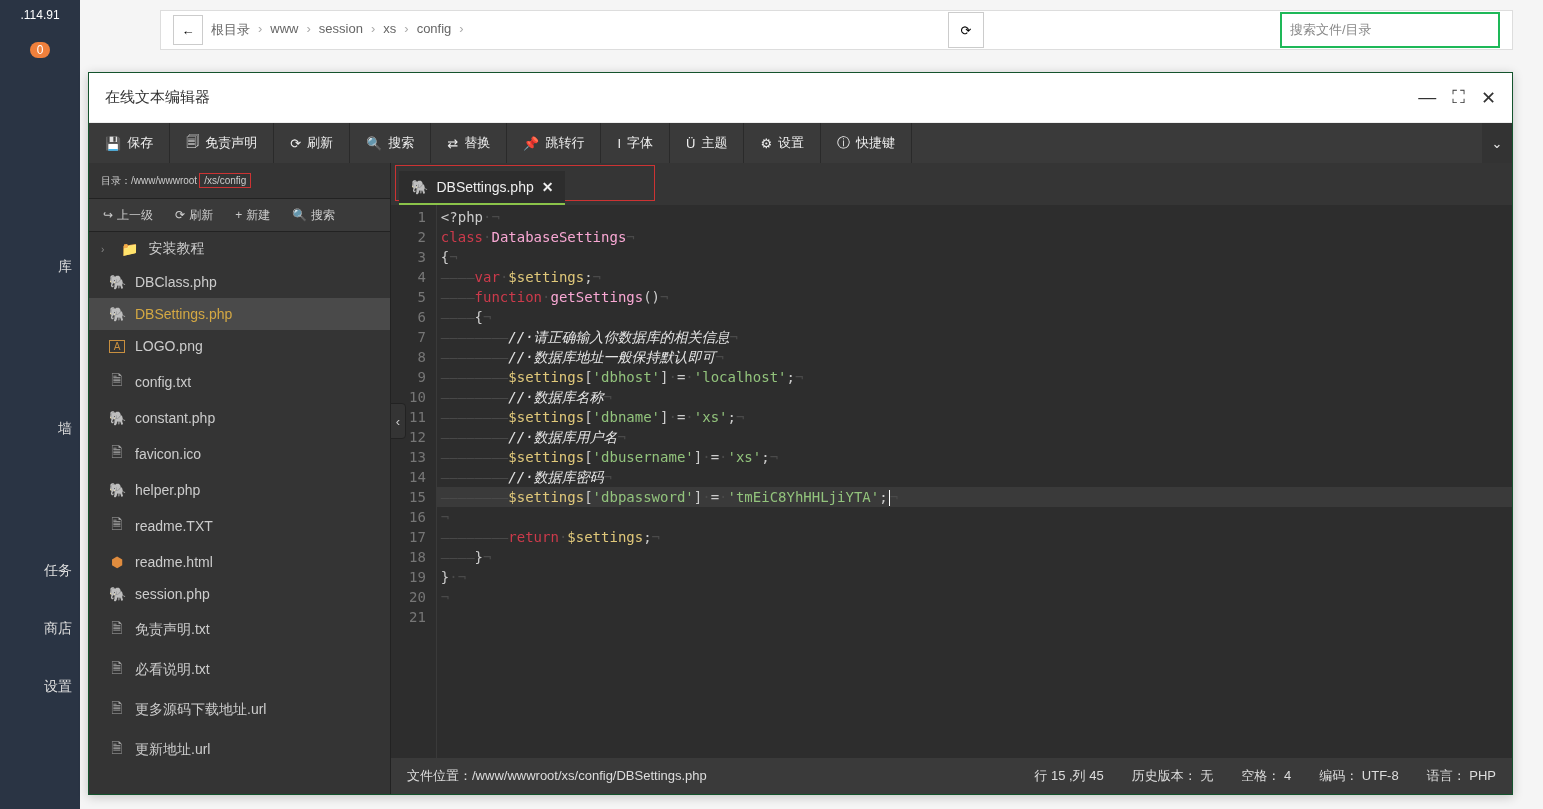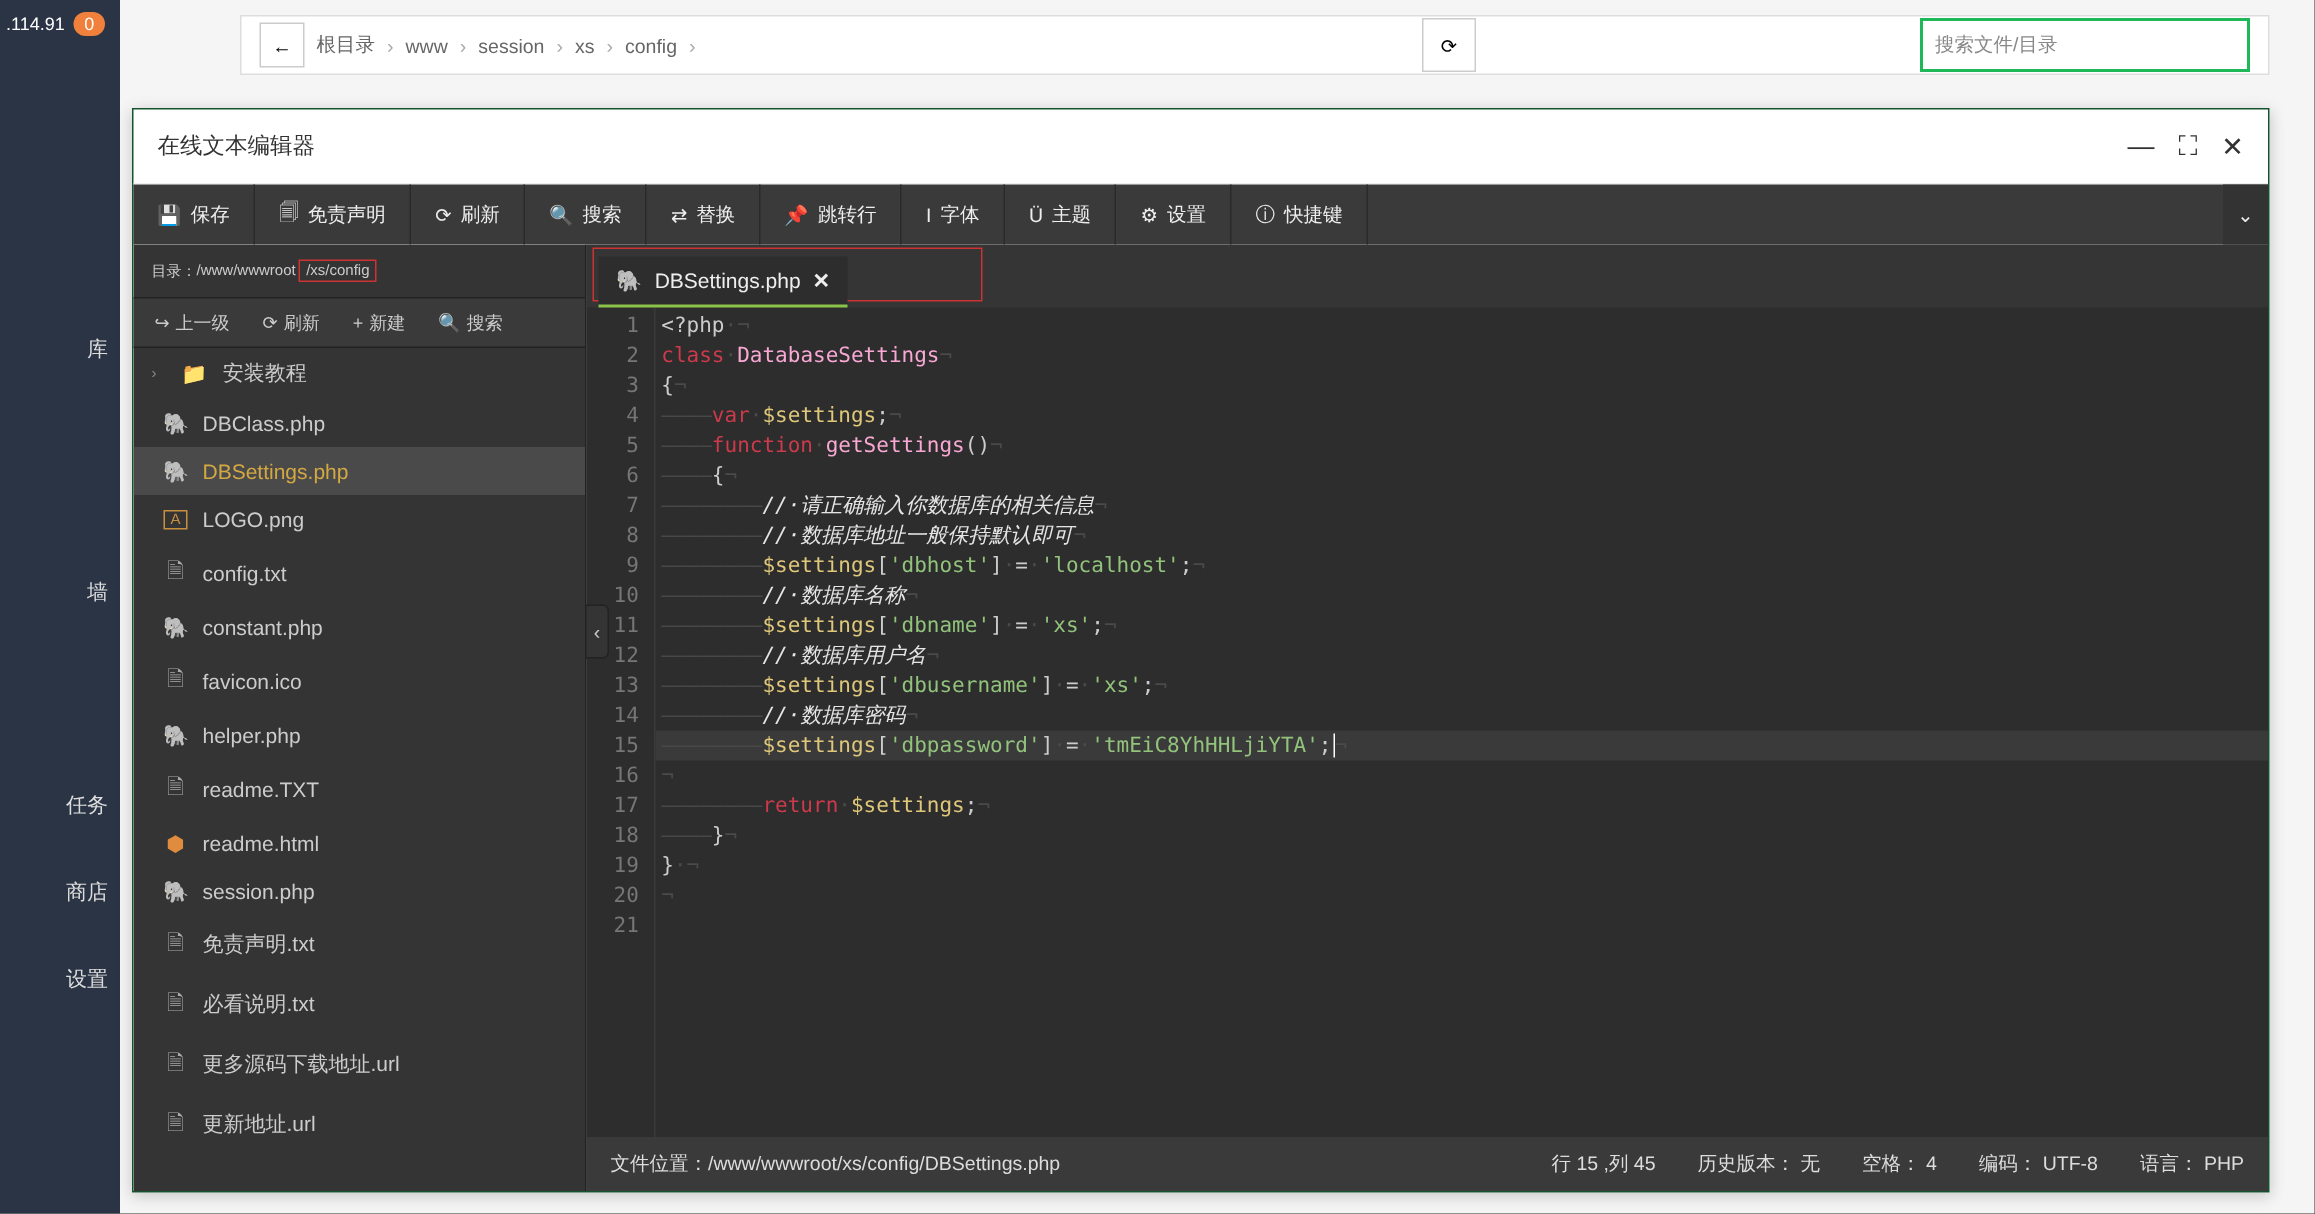--- a/index.html
+++ b/index.html
@@ -1,27 +1,27 @@
 <!DOCTYPE html>
 <html><head>
 <meta charset="utf-8">
 <style>
 * { margin: 0; padding: 0; box-sizing: border-box; }
 body { font-family: "Microsoft YaHei", Arial, sans-serif; font-size: 13px; background: #f5f5f5; overflow: hidden; width: 1543px; height: 809px; position: relative; }
 
 
 .app-sidebar { position: absolute; left: 0; top: 0; width: 80px; height: 809px; background: #2a3444; color: #aaa; }
-.app-sidebar .ip { color: #fff; padding: 8px 4px; font-size: 12px; display: flex; align-items: center; gap: 6px; }
+.app-sidebar .ip { color: #fff; padding: 8px 20px; font-size: 12px; display: flex; align-items: center; gap: 20px; flex-direction: column; }
 .app-sidebar .badge { background: #f0803c; color: #fff; border-radius: 10px; padding: 1px 7px; font-size: 12px; }
 .app-sidebar .nav-item { padding: 12px 8px; color: #ddd; font-size: 14px; text-align: right; }
 
 
 .top-bar { position: absolute; left: 80px; top: 0; right: 0; height: 60px; background: #fff; border: 1px solid #ddd; display: flex; align-items: center; padding: 0 12px; gap: 8px; }
 .back-btn { width: 30px; height: 30px; border: 1px solid #ccc; display: flex; align-items: center; justify-content: center; cursor: pointer; background: #fff; }
-.breadcrumb { display: flex; align-items: center; gap: 8px; color: #666; flex: 1; }
+.breadcrumb { display: flex; gap: 8px; color: #666; flex: 1; }
 .breadcrumb span { cursor: pointer; }
 .breadcrumb .sep { color: #aaa; }
 .refresh-btn { width: 36px; height: 36px; border: 1px solid #ccc; display: flex; align-items: center; justify-content: center; cursor: pointer; background: #fff; }
 .search-box { width: 220px; height: 36px; border: 2px solid #1eb858; padding: 0 8px; color: #888; display: flex; align-items: center; }
 
 
 .editor-modal { position: absolute; left: 88px; top: 72px; right: 30px; bottom: 14px; background: #fff; border: 1px solid #14532d; box-shadow: 0 2px 10px rgba(0,0,0,0.2); display: flex; flex-direction: column; }
 .modal-header { height: 50px; display: flex; align-items: center; justify-content: space-between; padding: 0 16px; border-bottom: 1px solid #eee; }
 .modal-title { font-size: 15px; color: #333; }
 .modal-controls { display: flex; gap: 16px; font-size: 18px; color: #333; }

